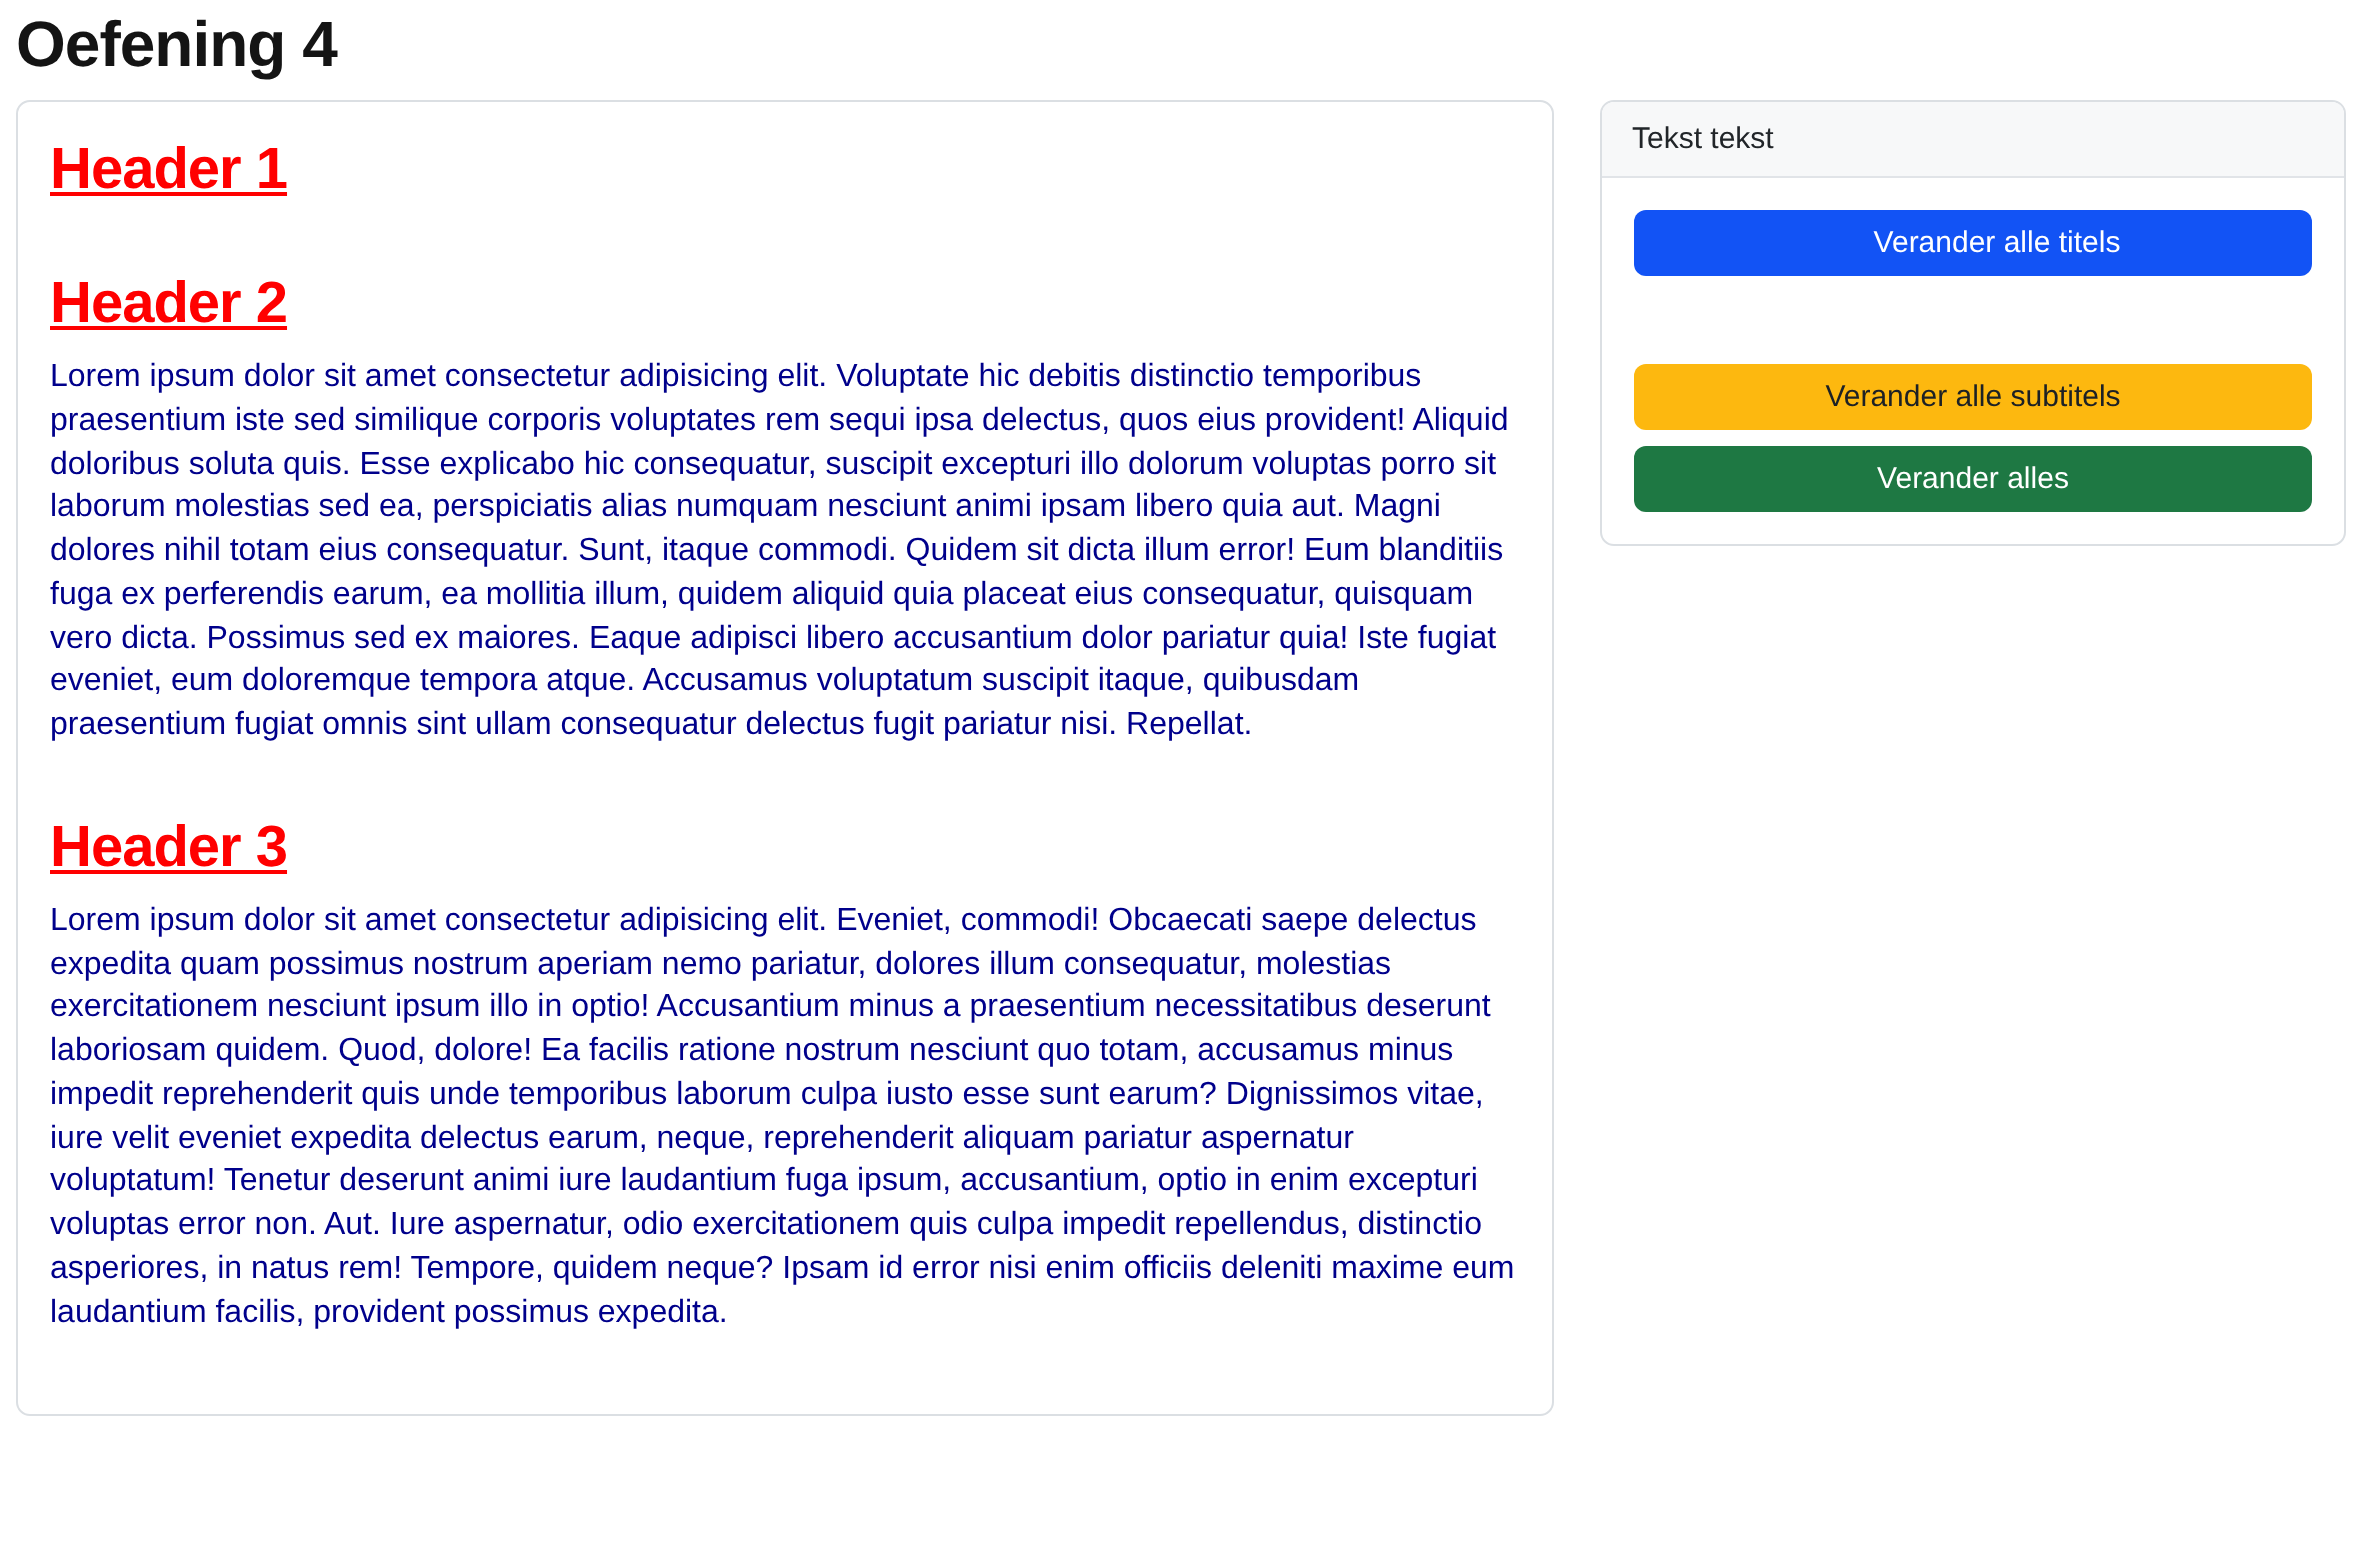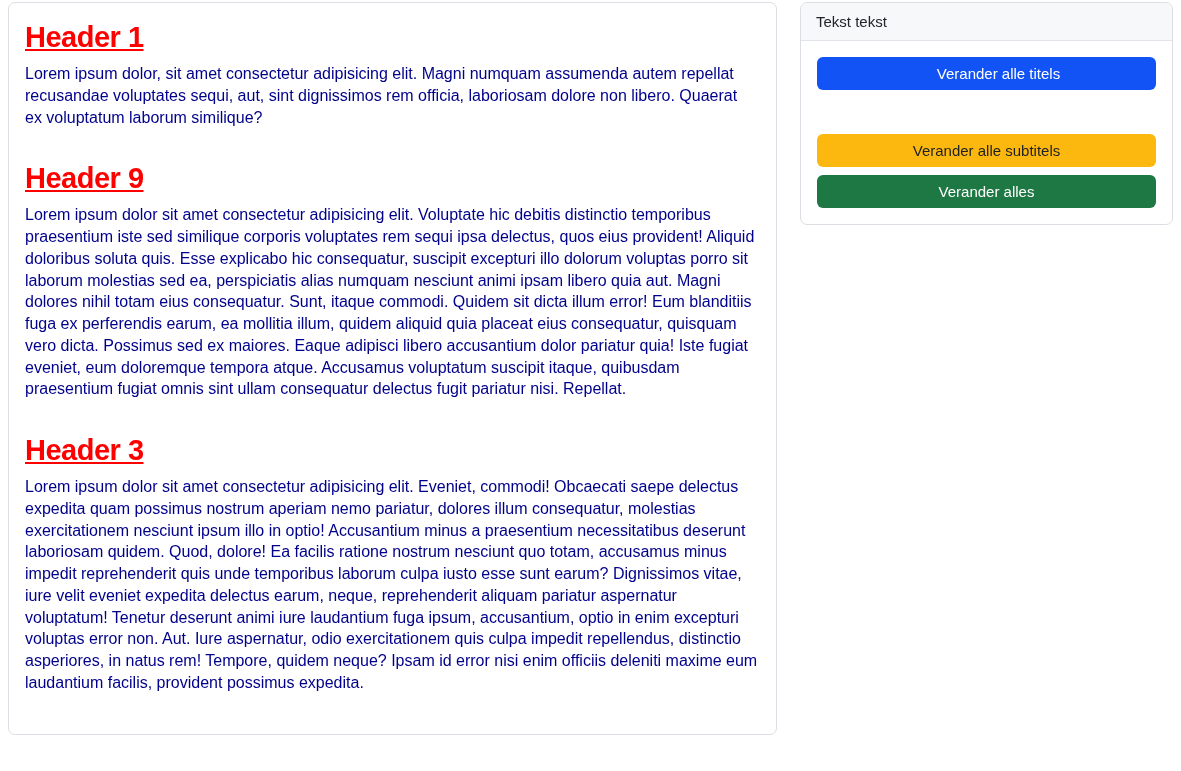--- a/index.html
+++ b/index.html
@@ -80,33 +80,33 @@
     text-align:center;
   }
   .btn-titles{background:var(--btn-titles);color:#ffffff;padding-left:36px;}
   .btn-subtitels{background:var(--btn-subtitels);color:#1d2125;margin-top:36px;}
   .btn-alles{background:var(--btn-alles);color:#ffffff;text-align:center;}
 </style>
 </head>
 <body>
 
 <div class="page">
+  <h1 class="page-title">Oefening 4</h1>
 
   <div class="columns">
 
     <div class="card text-card">
       <div class="card-body">
 
         <div class="section">
           <h2 class="section-heading">Header 1</h2>
-          <p class="section-paragraph">Lorem ipsum dolor, sit amet consectetur adipisicing elit. Magni numquam assumenda autem repellat recusandae voluptates sequi, aut, sint dignissimos rem officia, laboriosam dolore non libero. Quaerat ex voluptatum laborum similique?</p>
         </div>
 
         <div class="section">
-          <h2 class="section-heading">Header 9</h2>
+          <h2 class="section-heading">Header 2</h2>
           <p class="section-paragraph">Lorem ipsum dolor sit amet consectetur adipisicing elit. Voluptate hic debitis distinctio temporibus praesentium iste sed similique corporis voluptates rem sequi ipsa delectus, quos eius provident! Aliquid doloribus soluta quis. Esse explicabo hic consequatur, suscipit excepturi illo dolorum voluptas porro sit laborum molestias sed ea, perspiciatis alias numquam nesciunt animi ipsam libero quia aut. Magni dolores nihil totam eius consequatur. Sunt, itaque commodi. Quidem sit dicta illum error! Eum blanditiis fuga ex perferendis earum, ea mollitia illum, quidem aliquid quia placeat eius consequatur, quisquam vero dicta. Possimus sed ex maiores. Eaque adipisci libero accusantium dolor pariatur quia! Iste fugiat eveniet, eum doloremque tempora atque. Accusamus voluptatum suscipit itaque, quibusdam praesentium fugiat omnis sint ullam consequatur delectus fugit pariatur nisi. Repellat.</p>
         </div>
 
         <div class="section">
           <h2 class="section-heading">Header 3</h2>
           <p class="section-paragraph">Lorem ipsum dolor sit amet consectetur adipisicing elit. Eveniet, commodi! Obcaecati saepe delectus expedita quam possimus nostrum aperiam nemo pariatur, dolores illum consequatur, molestias exercitationem nesciunt ipsum illo in optio! Accusantium minus a praesentium necessitatibus deserunt laboriosam quidem. Quod, dolore! Ea facilis ratione nostrum nesciunt quo totam, accusamus minus impedit reprehenderit quis unde temporibus laborum culpa iusto esse sunt earum? Dignissimos vitae, iure velit eveniet expedita delectus earum, neque, reprehenderit aliquam pariatur aspernatur voluptatum! Tenetur deserunt animi iure laudantium fuga ipsum, accusantium, optio in enim excepturi voluptas error non. Aut. Iure aspernatur, odio exercitationem quis culpa impedit repellendus, distinctio asperiores, in natus rem! Tempore, quidem neque? Ipsam id error nisi enim officiis deleniti maxime eum laudantium facilis, provident possimus expedita.</p>
         </div>
 
       </div>
     </div>

